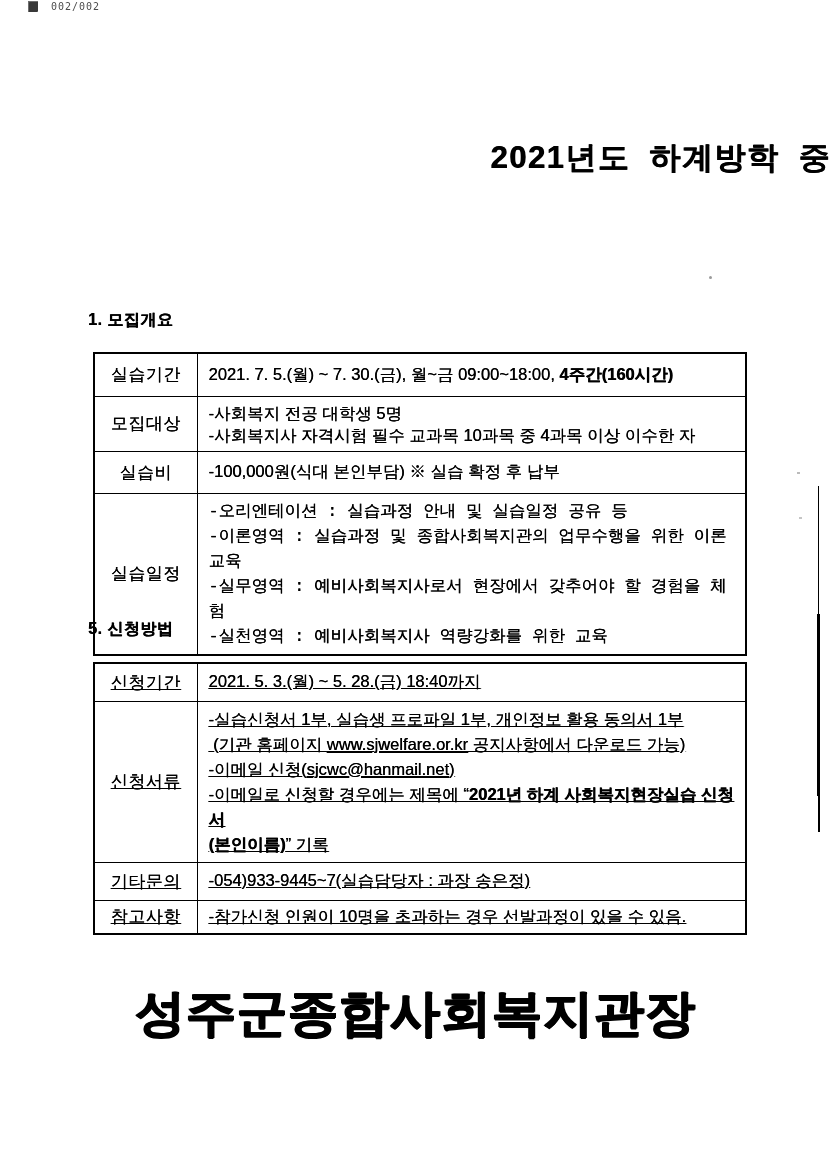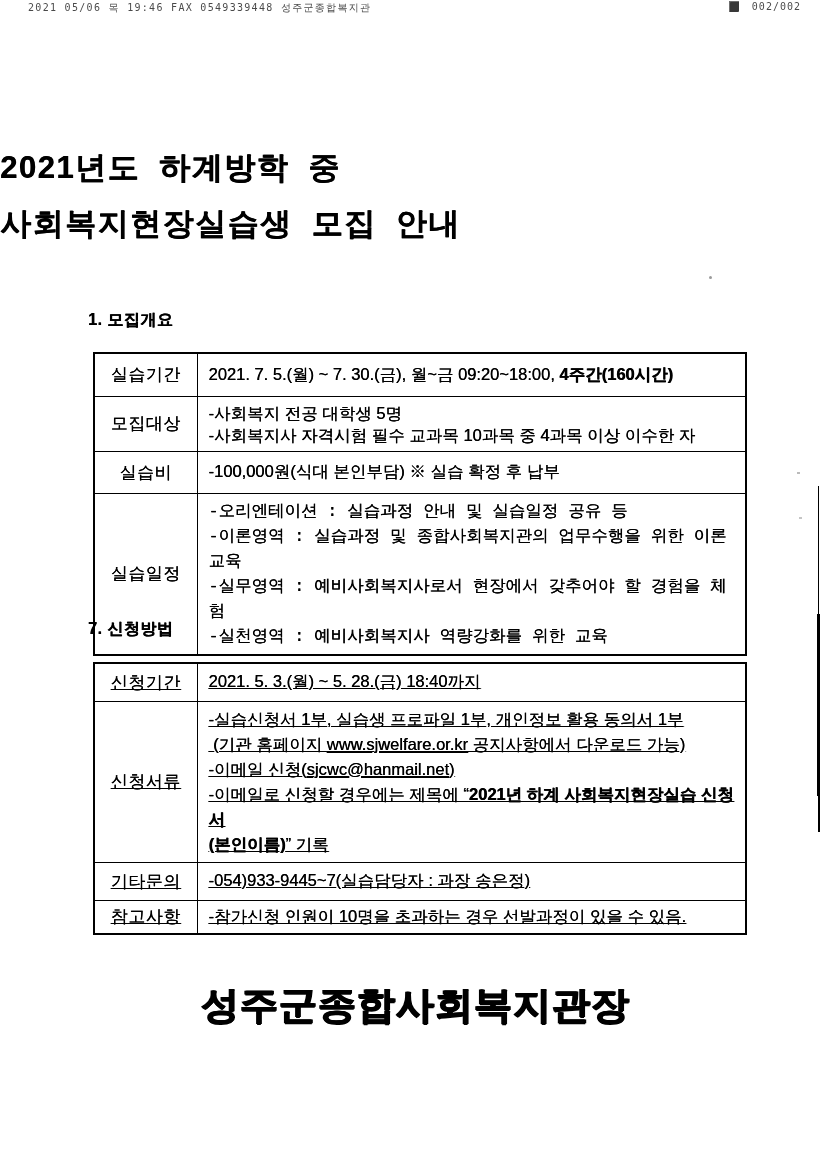--- a/index.html
+++ b/index.html
@@ -22,21 +22,21 @@
     opacity:.85;
   }
   .fax-right { display:flex; align-items:center; gap:13px; letter-spacing:1px; }
   .fax-icon {
     display:inline-block; width:10px; height:11px;
     background:#161616; border-radius:1px;
     box-shadow: inset 1px 1px 0 #555;
   }
 
   
-  .doc-title { position:absolute; top:140px; left:0; width:100%; text-align:left; }
+  .doc-title { position:absolute; top:130px; left:0; width:100%; text-align:right; }
   .doc-title span {
     display:block; font-size:31px; font-weight:bold; line-height:56px;
     letter-spacing:1.5px; word-spacing:9px;
     text-shadow:.6px 0 0 #000;
   }
 
   
   .sec-heading {
     position:absolute; left:88px;
     font-size:16px; font-weight:bold; letter-spacing:.5px;
@@ -76,59 +76,57 @@
   .tbl-2 tr.r-contact { height:38px; }
   .tbl-2 tr.r-note    { height:24px; }
 
   table.info b { font-weight:bold; text-shadow:.5px 0 0 #000; }
   table.info u { text-decoration:underline; text-underline-offset:2px; }
 
   
   .signature {
     position:absolute; top:980px; left:0; width:100%;
     text-align:center;
-    font-size:38px; font-weight:bold; letter-spacing:1px;
+    font-size:50px; font-weight:bold; letter-spacing:1px;
     text-shadow:.9px 0 0 #000, -.9px 0 0 #000, 0 .5px 0 #000;
   }
 
   
   .artifact { position:absolute; background:#000; }
   .art-a { left:818px; top:486px; width:1px; height:128px; }
   .art-b { left:817px; top:614px; width:3px; height:182px; }
   .art-c { left:818px; top:796px; width:2px; height:36px; }
   .art-dot { left:709px; top:276px; width:3px; height:3px; background:#9a9a9a; border-radius:50%; }
   .art-speck1 { left:797px; top:472px; width:3px; height:2px; background:#bbb; }
   .art-speck2 { left:799px; top:517px; width:3px; height:2px; background:#c5c5c5; }
 </style>
 </head>
 <body>
 
 <div class="page">
 
   <div class="fax-header">
-    <span>2021 05/06 목 19:46  FAX 0549339448 성주군종합복지관</span>
     <span class="fax-right">
       <span class="fax-icon"></span>
       <span>002/002</span>
     </span>
   </div>
 
   <div class="doc-title">
     <span>2021년도 하계방학 중</span>
-    <span>사회복지현장실습생 모집 안내</span>
   </div>
 
   <div class="sec-heading sec-1">1. 모집개요</div>
 
   <table class="info tbl-1">
     <tbody>
       <tr class="r-period">
         <th>실습기간</th>
         <td>
-            <span class="ln"><span>2021. 7. 5.(월) ~ 7. 30.(금), 월~금 09:20~18:00, </span><b>4주간(160시간)</b></span>
+            <span class="ln"><span>2021. 7. 5.(월) ~ 7. 30.(금), 월~금 09:00~18:00, </span><b>4주간(160시간)</b></span>
           </td>
       </tr>
       <tr class="r-target">
         <th>모집대상</th>
         <td>
           <span class="ln">-사회복지 전공 대학생 5명</span>
           <span class="ln">-사회복지사 자격시험 필수 교과목 10과목 중 4과목 이상 이수한 자</span>
         </td>
       </tr>
       <tr class="r-fee">
@@ -142,21 +140,21 @@
         <td>
           <span class="ln">-오리엔테이션 : 실습과정 안내 및 실습일정 공유 등</span>
           <span class="ln">-이론영역 : 실습과정 및 종합사회복지관의 업무수행을 위한 이론 교육</span>
           <span class="ln">-실무영역 : 예비사회복지사로서 현장에서 갖추어야 할 경험을 체험</span>
           <span class="ln">-실천영역 : 예비사회복지사 역량강화를 위한 교육</span>
         </td>
       </tr>
     </tbody>
   </table>
 
-  <div class="sec-heading sec-2">7. 신청방법</div>
+  <div class="sec-heading sec-2">5. 신청방법</div>
 
   <table class="info tbl-2">
     <tbody>
       <tr class="r-aperiod">
         <th>신청기간</th>
         <td>
             <span class="ln">2021. 5. 3.(월) ~ 5. 28.(금) 18:40까지</span>
           </td>
       </tr>
       <tr class="r-docs">

